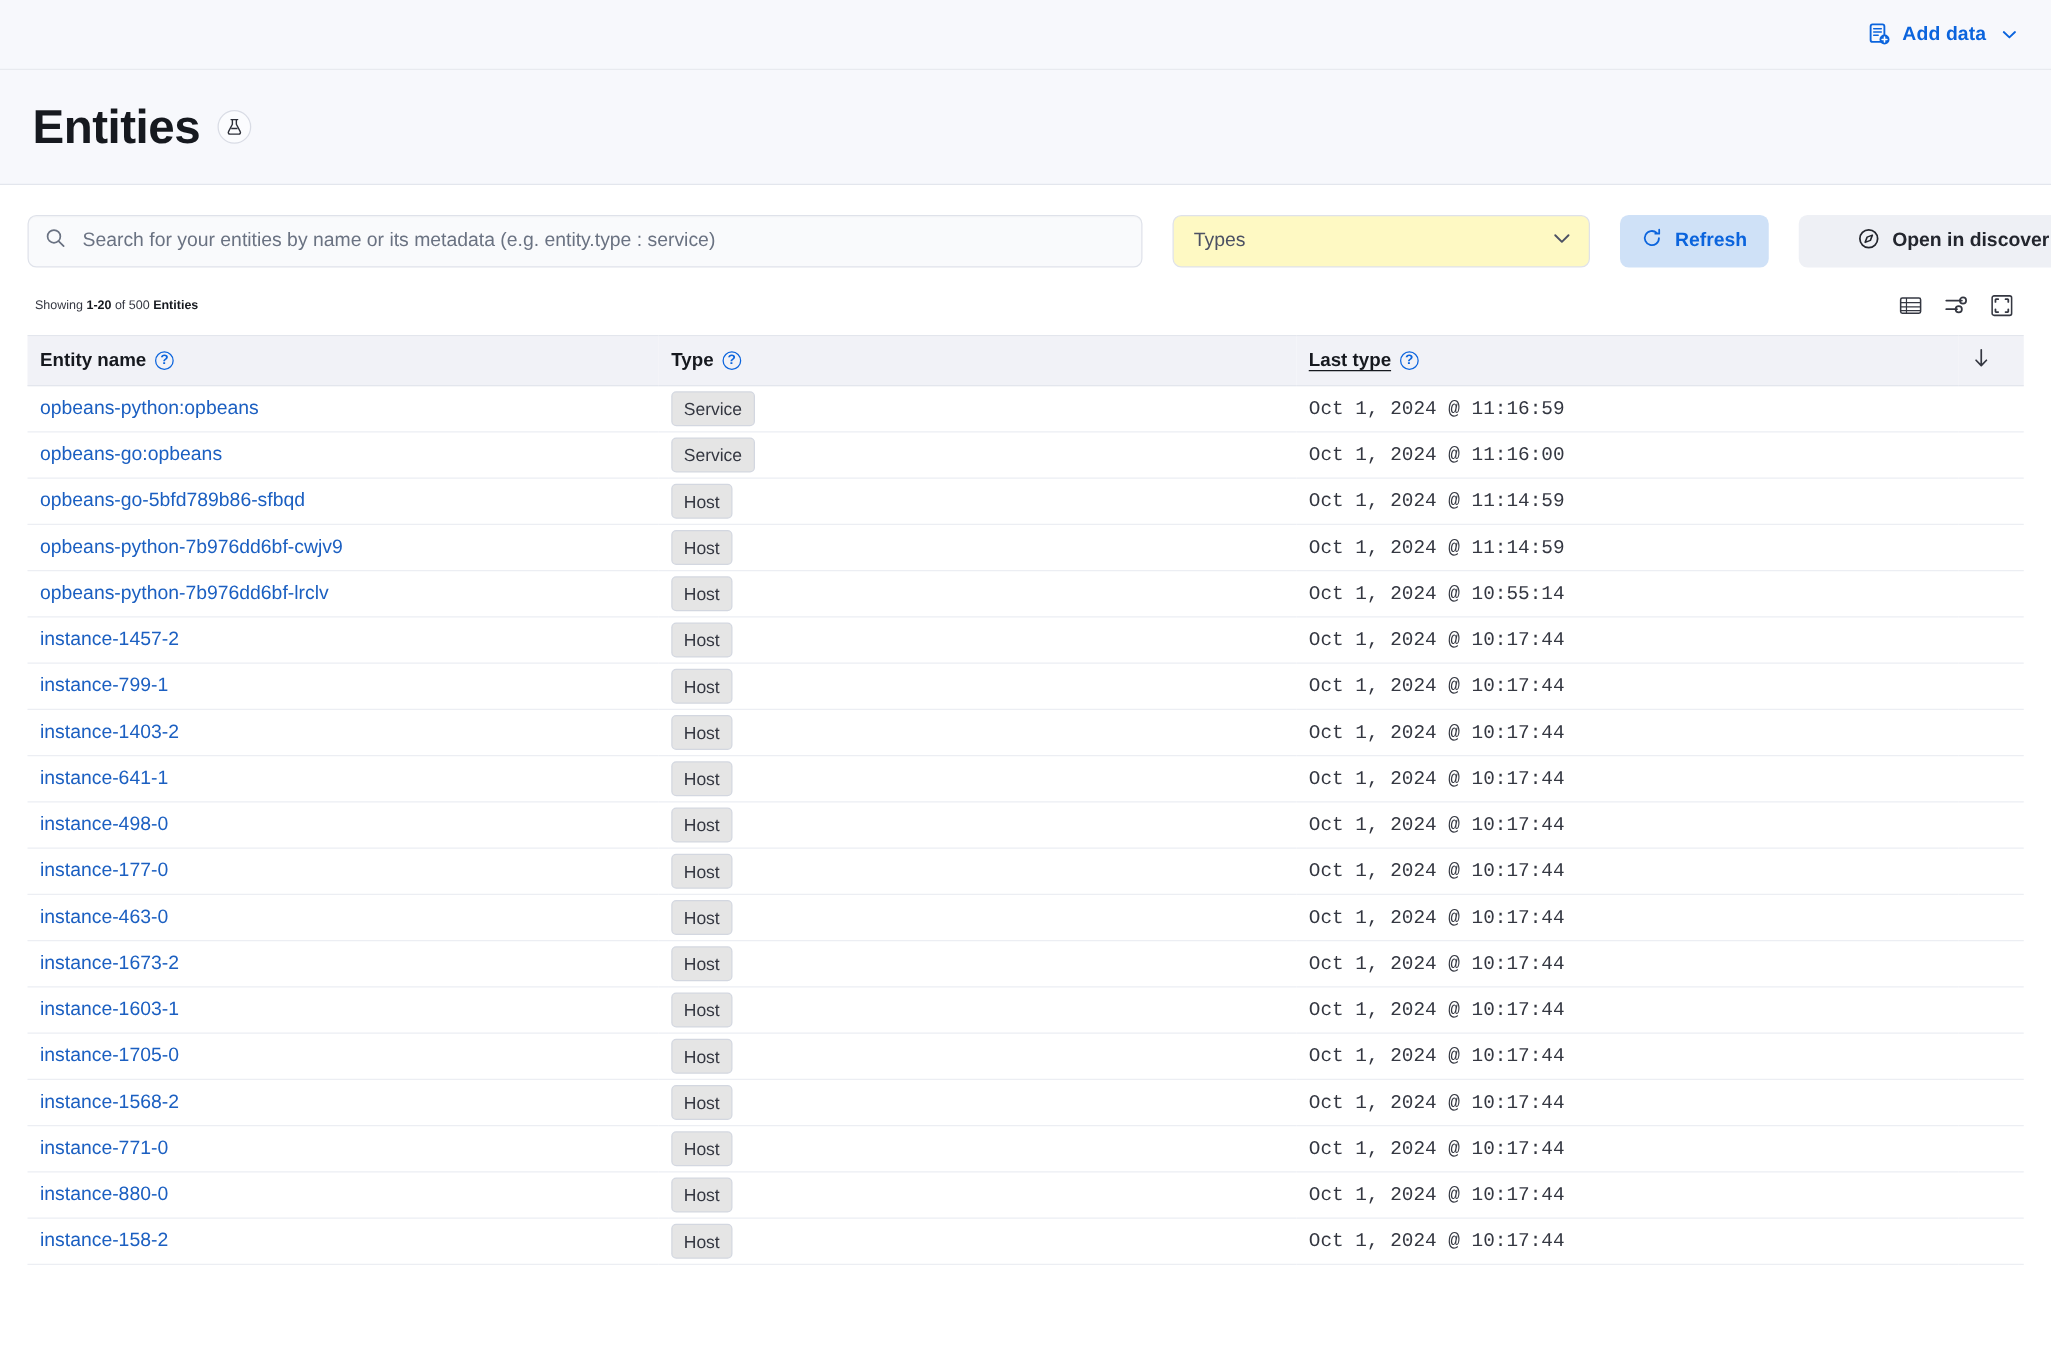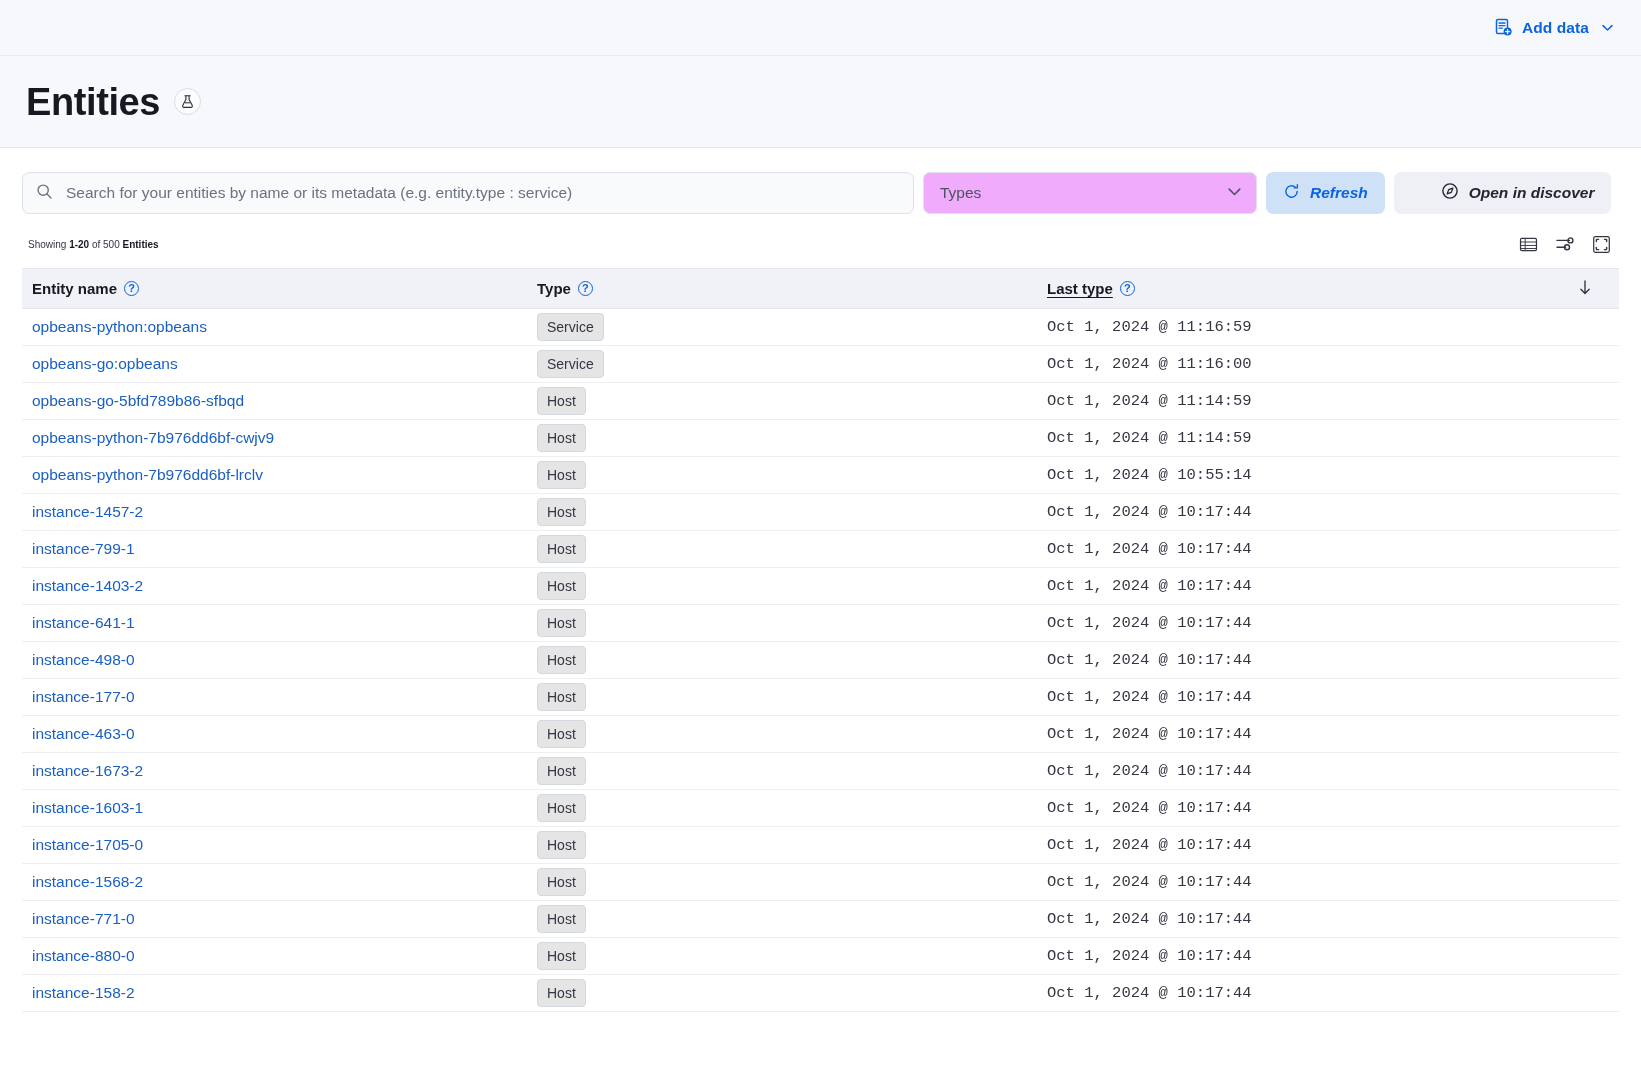--- a/index.html
+++ b/index.html
@@ -58,21 +58,21 @@
     display: flex; align-items: center; justify-content: center;
     cursor: pointer;
   }
 
   
   .content { padding: 0 22px; background: #fff; }
 
   .controls {
     display: flex;
     align-items: flex-end;
-    gap: 9px;
+    gap: 24px;
     padding: 24px 0 0 0;
   }
   .search-box {
     flex: 0 0 892px;
     height: 42px;
     background: #f9fafc;
     border: 1px solid #dfe2ea;
     border-radius: 7px;
     display: flex;
     align-items: center;
@@ -85,42 +85,41 @@
     font-family: "Liberation Sans", sans-serif;
     font-size: 15.5px;
     color: #343741;
     width: 100%;
   }
   .search-box input::placeholder { color: #6a7282; }
 
   .types-select {
     flex: 0 0 334px;
     height: 42px;
-    background: #f0abfc;
+    background: #fef9c3;
     border: 1px solid #dfe2ea;
     border-radius: 7px;
     display: flex; align-items: center; justify-content: space-between;
     padding: 0 13px 0 16px;
     font-size: 15.5px;
     color: #4c5163;
     cursor: pointer;
   }
 
   .btn {
     height: 42px;
     border-radius: 7px;
     display: flex; align-items: center; gap: 10px;
     padding: 0 17px;
     font-size: 15.5px;
     font-weight: 600;
     cursor: pointer;
     border: 0;
     font-family: "Liberation Sans", sans-serif;
     white-space: nowrap;
-    font-style: italic;
   }
   .btn-refresh { background: #cfe1f7; color: #0b64dd; }
   .btn-discover { background: #eef0f5; color: #23262e; padding-left: 47px; }
 
   
   .summary-row {
     display: flex; align-items: center; justify-content: space-between;
     padding: 20px 2px 14px 6px;
   }
   .summary-text { font-size: 10px; color: #343741; }

